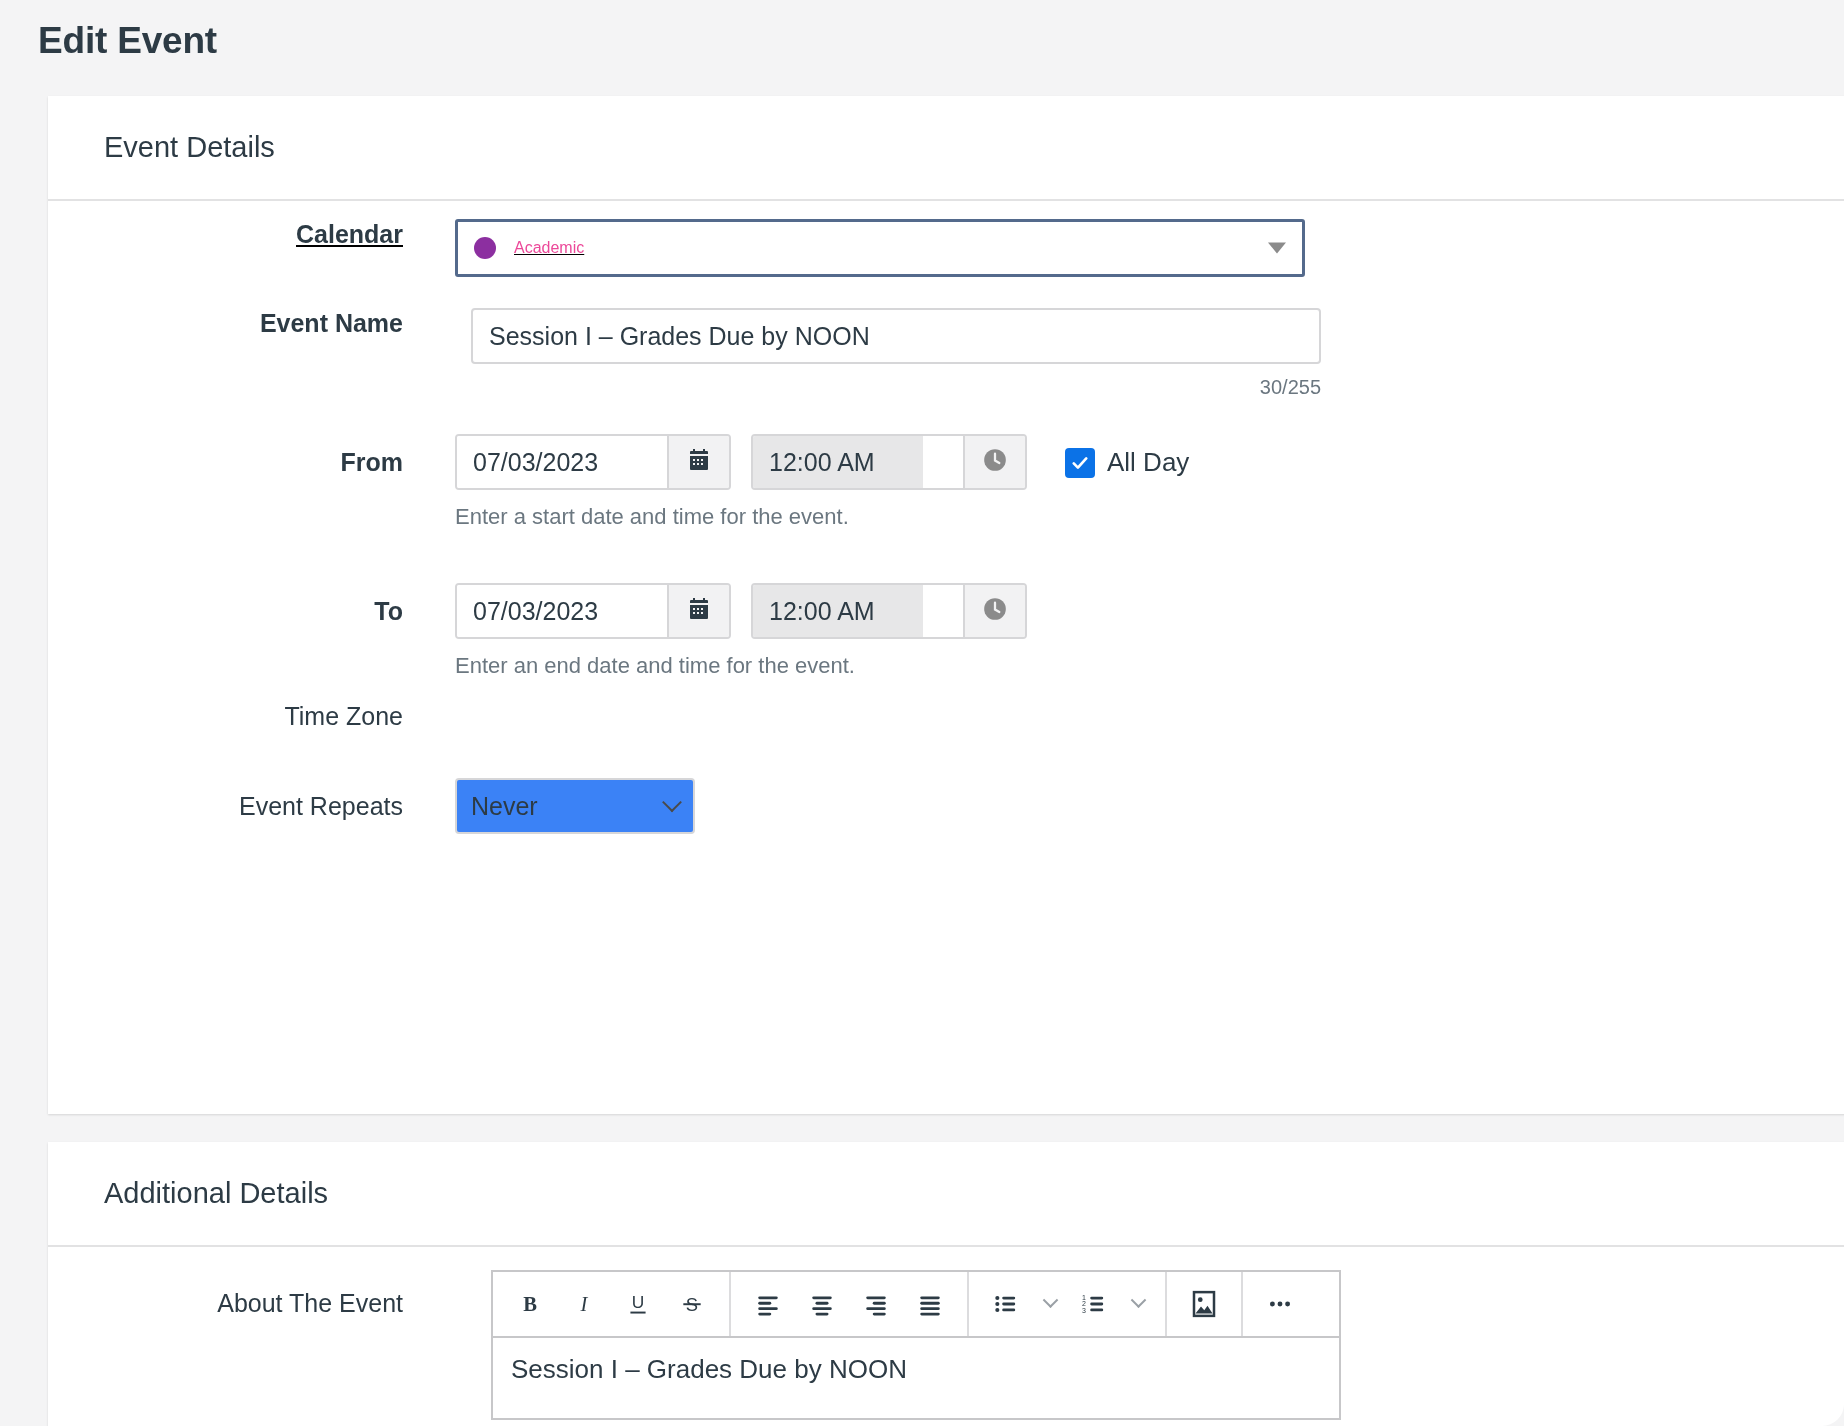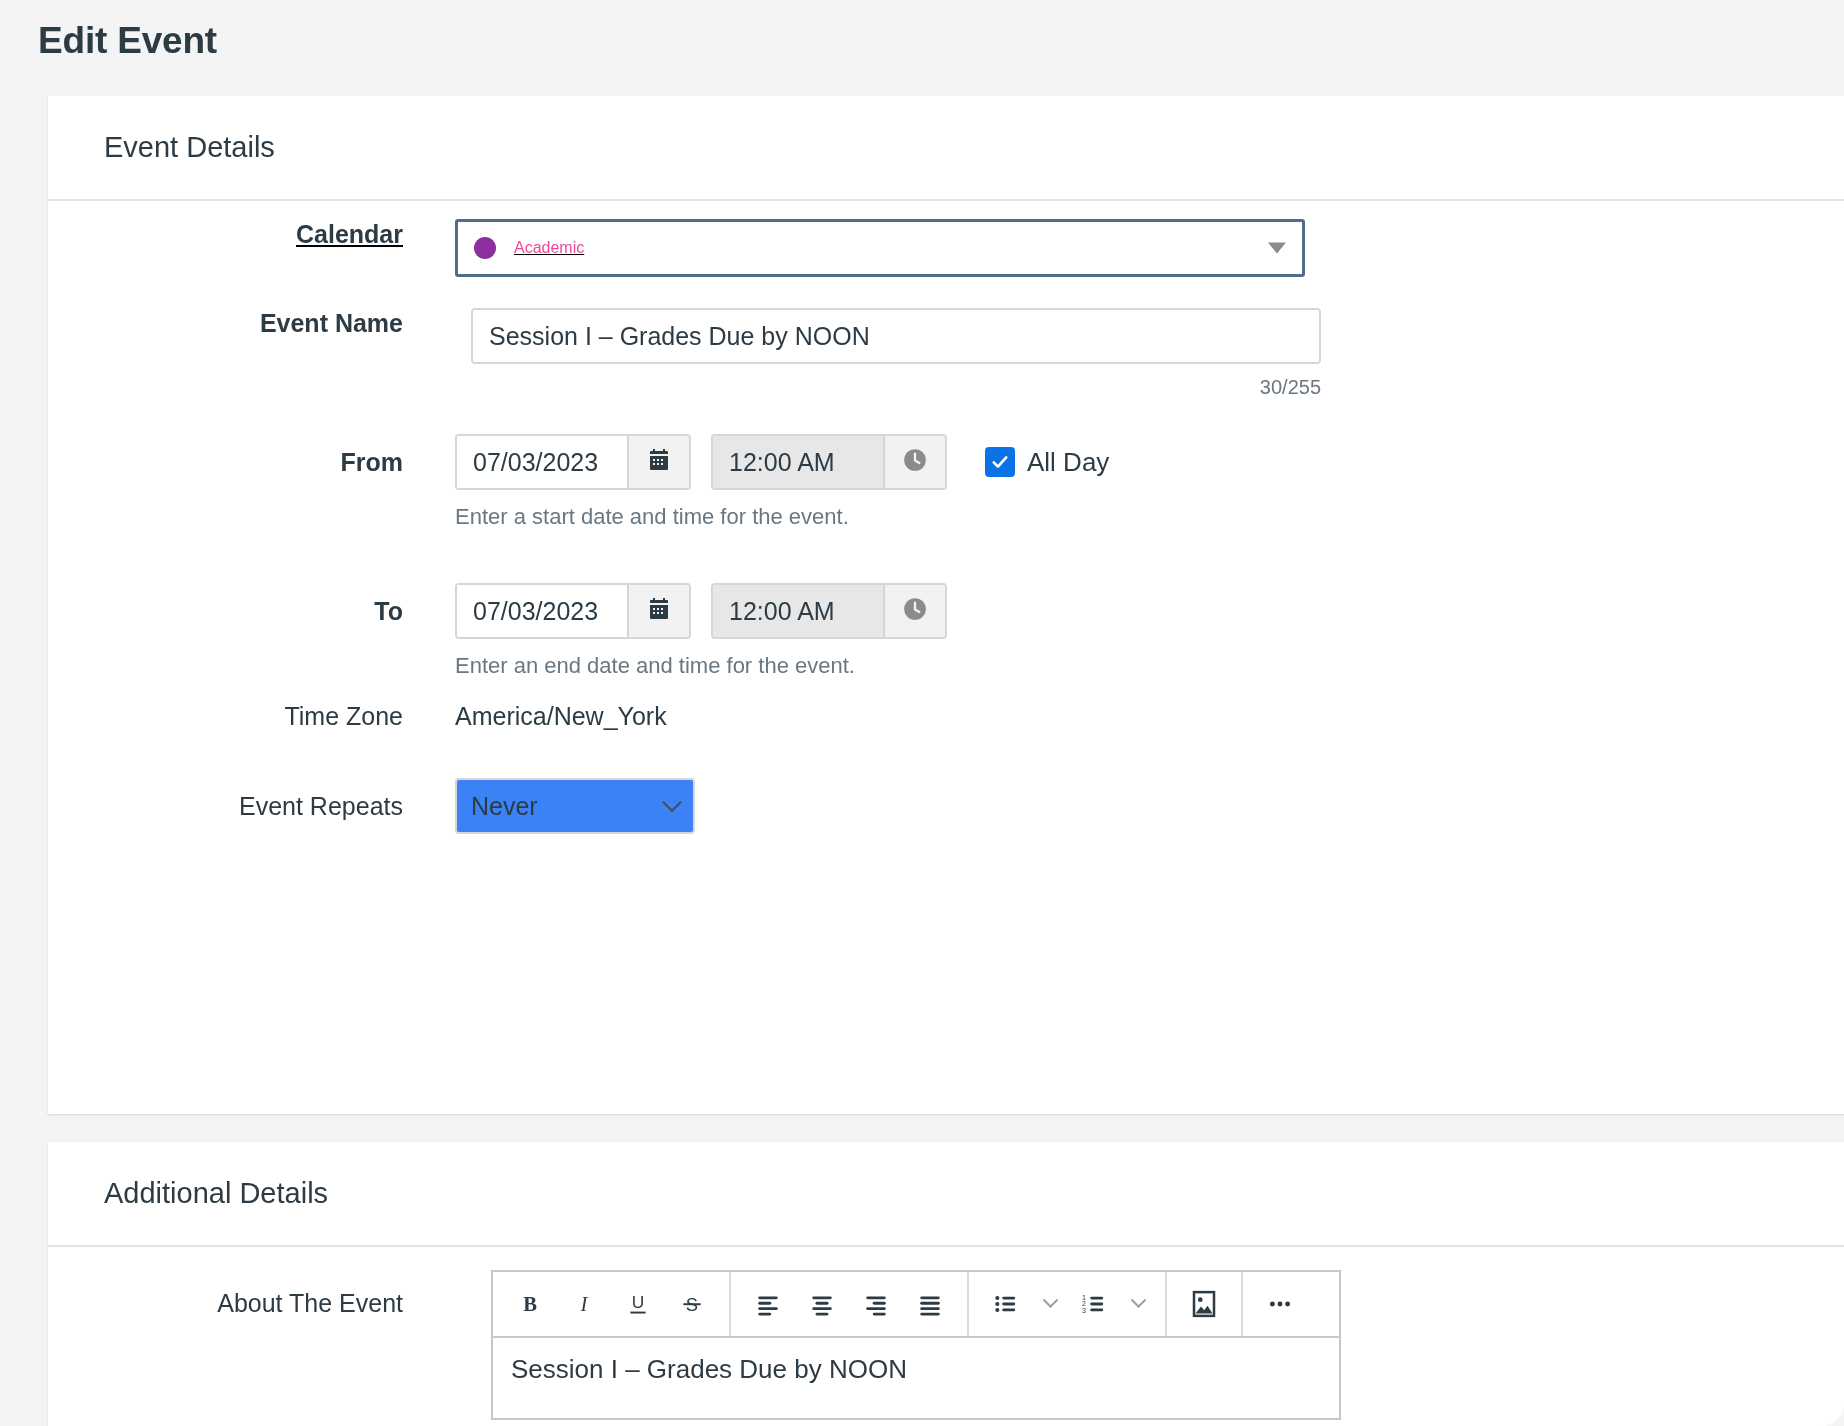--- a/index.html
+++ b/index.html
@@ -122,20 +122,21 @@
   }
 
   
   .dt-group { display: flex; align-items: center; }
   .combo {
     display: flex; align-items: stretch;
     border: 2px solid #d6d6d8;
     border-radius: 4px;
     overflow: hidden;
     height: 56px;
+    gap: 40px;
   }
   .combo .inp {
     width: 170px;
     border: none;
     background: #fff;
     font-size: 25px;
     color: #2d3b45;
     padding: 0 16px;
     font-family: "Liberation Sans", sans-serif;
     outline: none;
@@ -155,21 +156,21 @@
   .combo.disabled .btn { background: #f2f2f3; }
   .combo + .combo { margin-left: 20px; }
 
   .hint {
     font-size: 22px;
     color: #6b7780;
     margin-top: 14px;
   }
 
   
-  .cbwrap { display: flex; align-items: center; margin-left: 38px; }
+  .cbwrap { display: flex; align-items: flex-end; margin-left: 38px; }
   .cbox {
     width: 30px; height: 30px;
     background: #0b72e7;
     border-radius: 4px;
     display: flex; align-items: center; justify-content: center;
     flex: 0 0 auto;
   }
   .cb-label { font-size: 26px; color: #2d3b45; margin-left: 12px; }
 
   .static-val { font-size: 25px; color: #2d3b45; line-height: 56px; }
@@ -338,23 +339,20 @@
                 </span>
               </div>
             </div>
           </div>
           <div class="hint">Enter an end date and time for the event.</div>
         </div>
       </div>
 
       <div class="row" style="left:0; top:592px;">
         <div class="lbl" style="line-height:56px;">Time Zone</div>
-        <div class="fld">
-          <div class="static-val">America/New_York</div>
-        </div>
       </div>
 
       <div class="row" style="left:0; top:682px;">
         <div class="lbl" style="line-height:56px;">Event Repeats</div>
         <div class="fld">
           <div class="sel-native">
             <span>Never</span>
             <span class="chev"></span>
           </div>
         </div>

